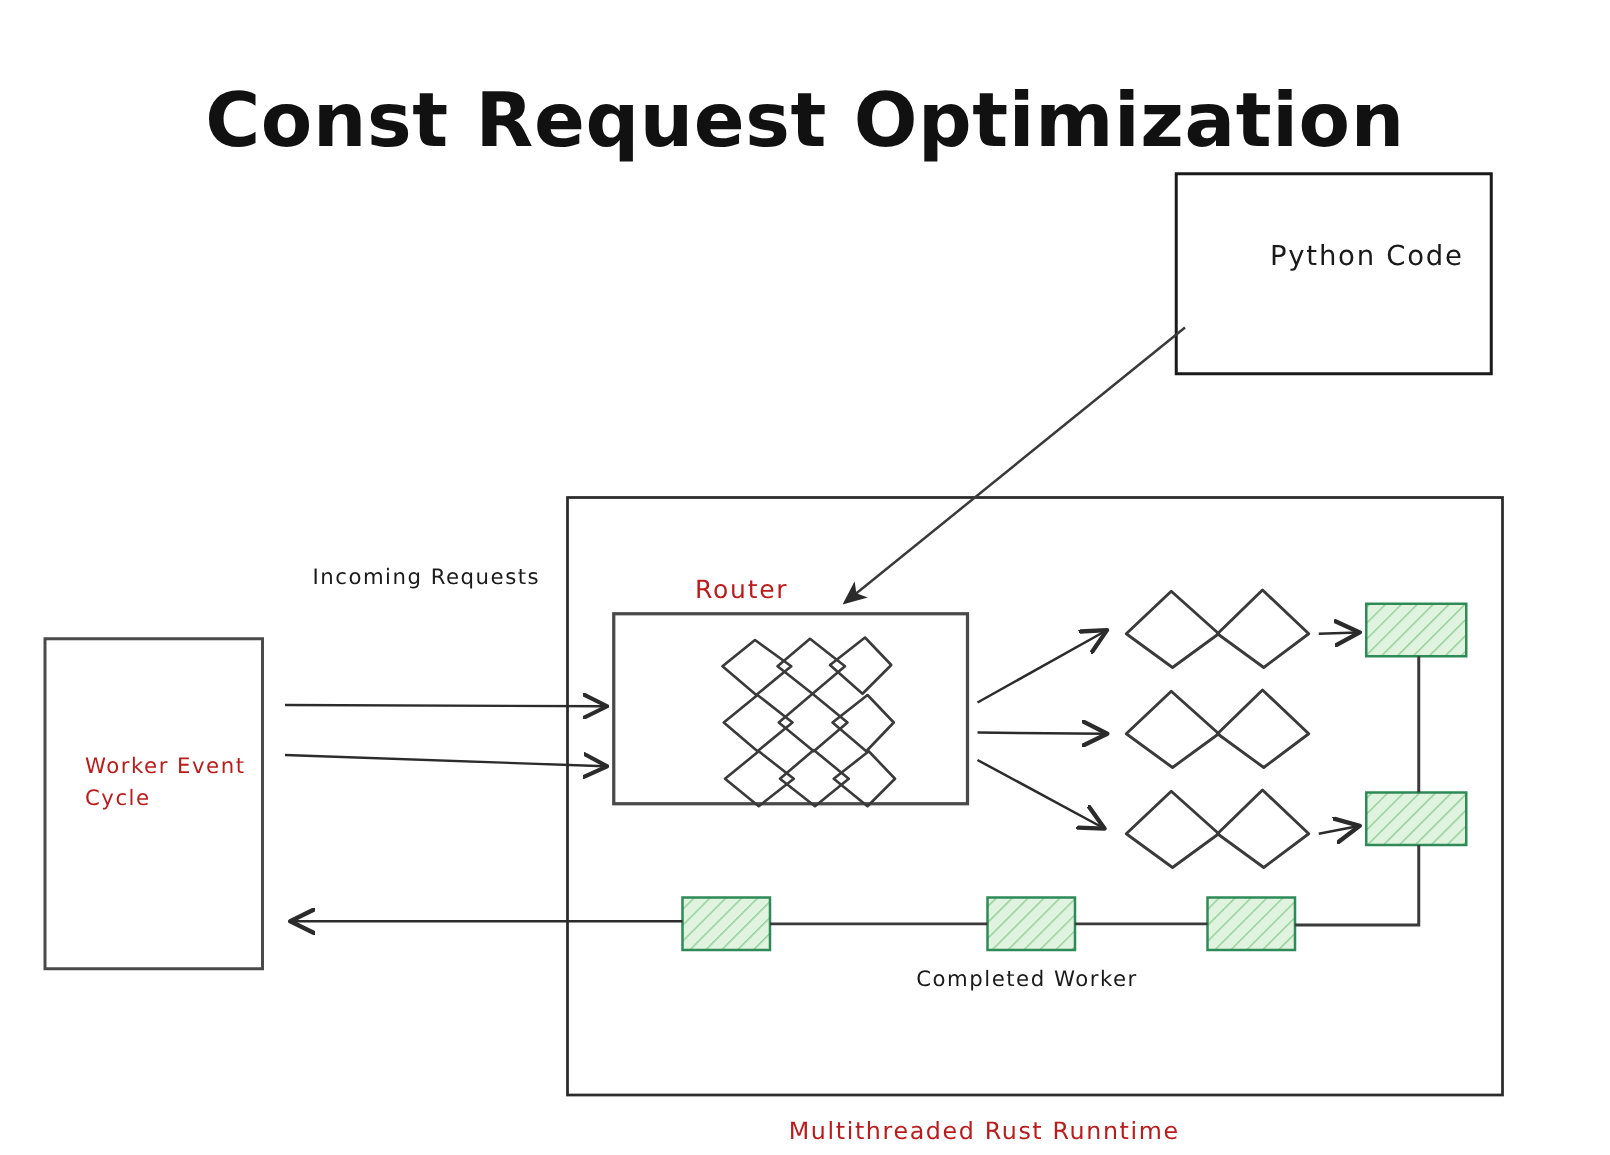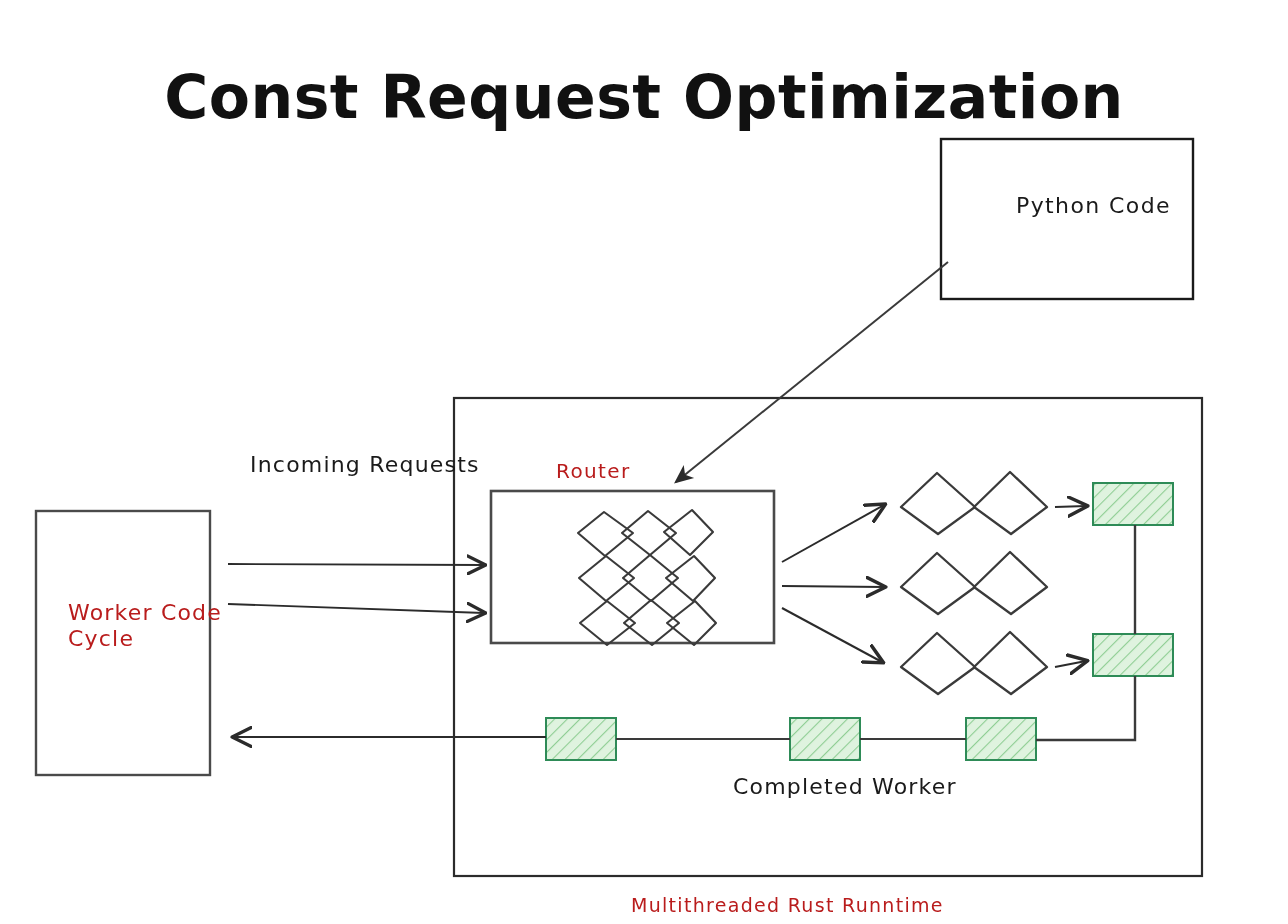--- a/index.html
+++ b/index.html
@@ -29,21 +29,21 @@
     font-family: "DejaVu Sans", sans-serif;
     font-weight: bold;
     font-size: 60px;
     letter-spacing: 0.5px;
     color: #111111;
     white-space: nowrap;
   }
   .hand {
     position: absolute;
     font-family: "DejaVu Sans", sans-serif;
-    font-size: 22px;
+    font-size: 17px;
     letter-spacing: 1.2px;
     color: #1a1a1a;
     white-space: pre;
   }
   .hand.green { color: #b91c1c; }
   .lbl-python   { left: 988px; top: 193px; font-size: 22px; letter-spacing: 1.4px; margin-left: 28px; }
   .lbl-worker   { left: 68px;  top: 600px; line-height: 26px; }
   .lbl-incoming { left: 250px; top: 452px; }
   .lbl-router   { left: 556px; top: 459px; font-size: 20px; letter-spacing: 1.4px; }
   .lbl-completed{ left: 733px; top: 774px; }
@@ -145,21 +145,21 @@
 
   <path d="M966 739 L860 739" fill="none" stroke="#3a3a3a" stroke-width="2.2"></path>
   <path d="M790 739 L616 739" fill="none" stroke="#3a3a3a" stroke-width="2.2"></path>
   <path d="M546 737 L234 737" fill="none" stroke="#2b2b2b" stroke-width="2" marker-end="url(#arrow)"></path>
 </svg>
 
 <div class="title">Const Request Optimization</div>
 
 <div class="hand lbl-python">Python Code</div>
 
-<div class="hand green lbl-worker" style="white-space: pre-line;">Worker Code
+<div class="hand green lbl-worker" style="white-space: pre-line;">Worker Event
 Cycle</div>
 
 <div class="hand lbl-incoming">Incoming Requests</div>
 
 <div class="hand green lbl-router">Router</div>
 
 <div class="hand lbl-completed">Completed Worker</div>
 
 <div class="hand green lbl-runtime">Multithreaded Rust Runntime</div>
 

